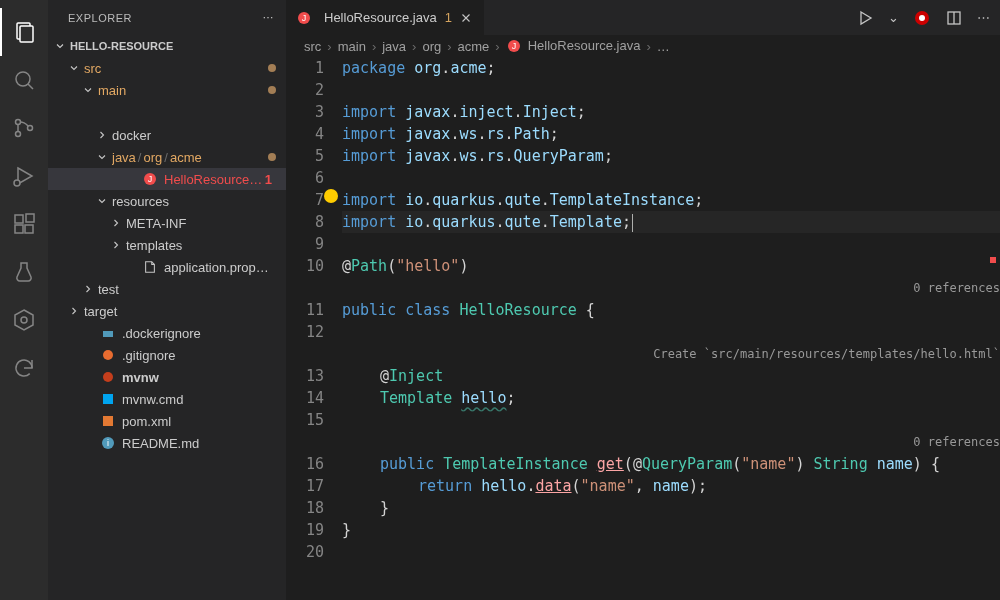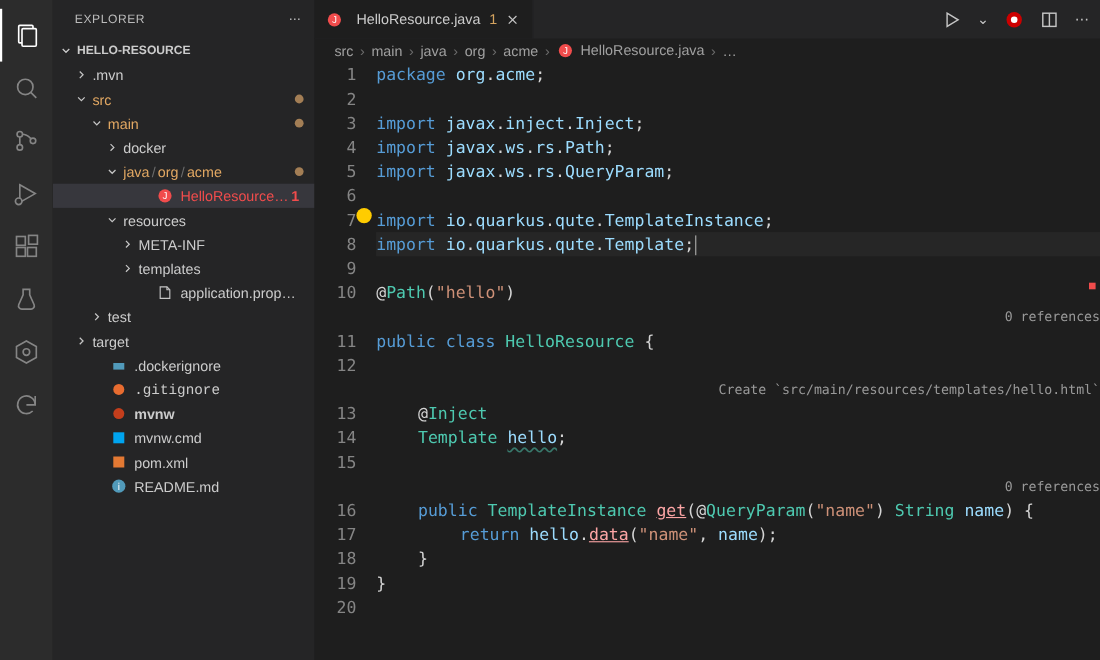--- a/index.html
+++ b/index.html
@@ -210,44 +210,36 @@
       <svg width="12" height="12" viewBox="0 0 16 16">
           <path d="M4 6l4 4 4-4" stroke="#cccccc" stroke-width="1.5" fill="none"></path>
         </svg>
     </span>
     <span>HELLO-RESOURCE</span>
   </div>
   <div class="tree" id="tree">
       <div class="tree-row" style="padding-left: 18px;">
         <span class="chev">
           <svg width="12" height="12" viewBox="0 0 16 16">
-            <path d="M6 4l4 4-4 4" stroke="#c5c5c5" stroke-width="1.5" fill="none"></path>
-          </svg>
-        </span>
-        <span class="label ">.mvn</span>
-      </div>
-      <div class="tree-row" style="padding-left: 18px;">
-        <span class="chev">
-          <svg width="12" height="12" viewBox="0 0 16 16">
             <path d="M4 6l4 4 4-4" stroke="#c5c5c5" stroke-width="1.5" fill="none"></path>
           </svg>
         </span>
         <span class="label orange">src</span>
         <span class="mod-dot"></span>
       </div>
       <div class="tree-row" style="padding-left: 32px;">
         <span class="chev">
           <svg width="12" height="12" viewBox="0 0 16 16">
             <path d="M4 6l4 4 4-4" stroke="#c5c5c5" stroke-width="1.5" fill="none"></path>
           </svg>
         </span>
         <span class="label orange">main</span>
         <span class="mod-dot"></span>
       </div>
-      <div class="tree-row" style="padding-left: 46px;">
+      <div class="tree-row" style="padding-left: 46px; margin-top: 23px;">
         <span class="chev">
           <svg width="12" height="12" viewBox="0 0 16 16">
             <path d="M6 4l4 4-4 4" stroke="#c5c5c5" stroke-width="1.5" fill="none"></path>
           </svg>
         </span>
         <span class="label ">docker</span>
       </div>
       <div class="tree-row" style="padding-left: 46px;">
         <span class="chev">
           <svg width="12" height="12" viewBox="0 0 16 16">
@@ -320,21 +312,21 @@
       </div>
       <div class="tree-row" style="padding-left: 34px;">
         <span class="chev"></span>
         <span class="ficon">
           <svg width="14" height="14">
             <rect x="2" y="5" width="10" height="6" fill="#519aba"></rect>
           </svg>
         </span>
         <span class="label ">.dockerignore</span>
       </div>
-      <div class="tree-row" style="padding-left: 34px; font-family: Liberation Mono, monospace;">
+      <div class="tree-row" style="padding-left: 34px;">
         <span class="chev"></span>
         <span class="ficon">
           <svg width="14" height="14">
             <circle cx="7" cy="7" r="5" fill="#e86c30"></circle>
           </svg>
         </span>
         <span class="label ">.gitignore</span>
       </div>
       <div class="tree-row" style="padding-left: 34px; font-weight: bold;">
         <span class="chev"></span>

